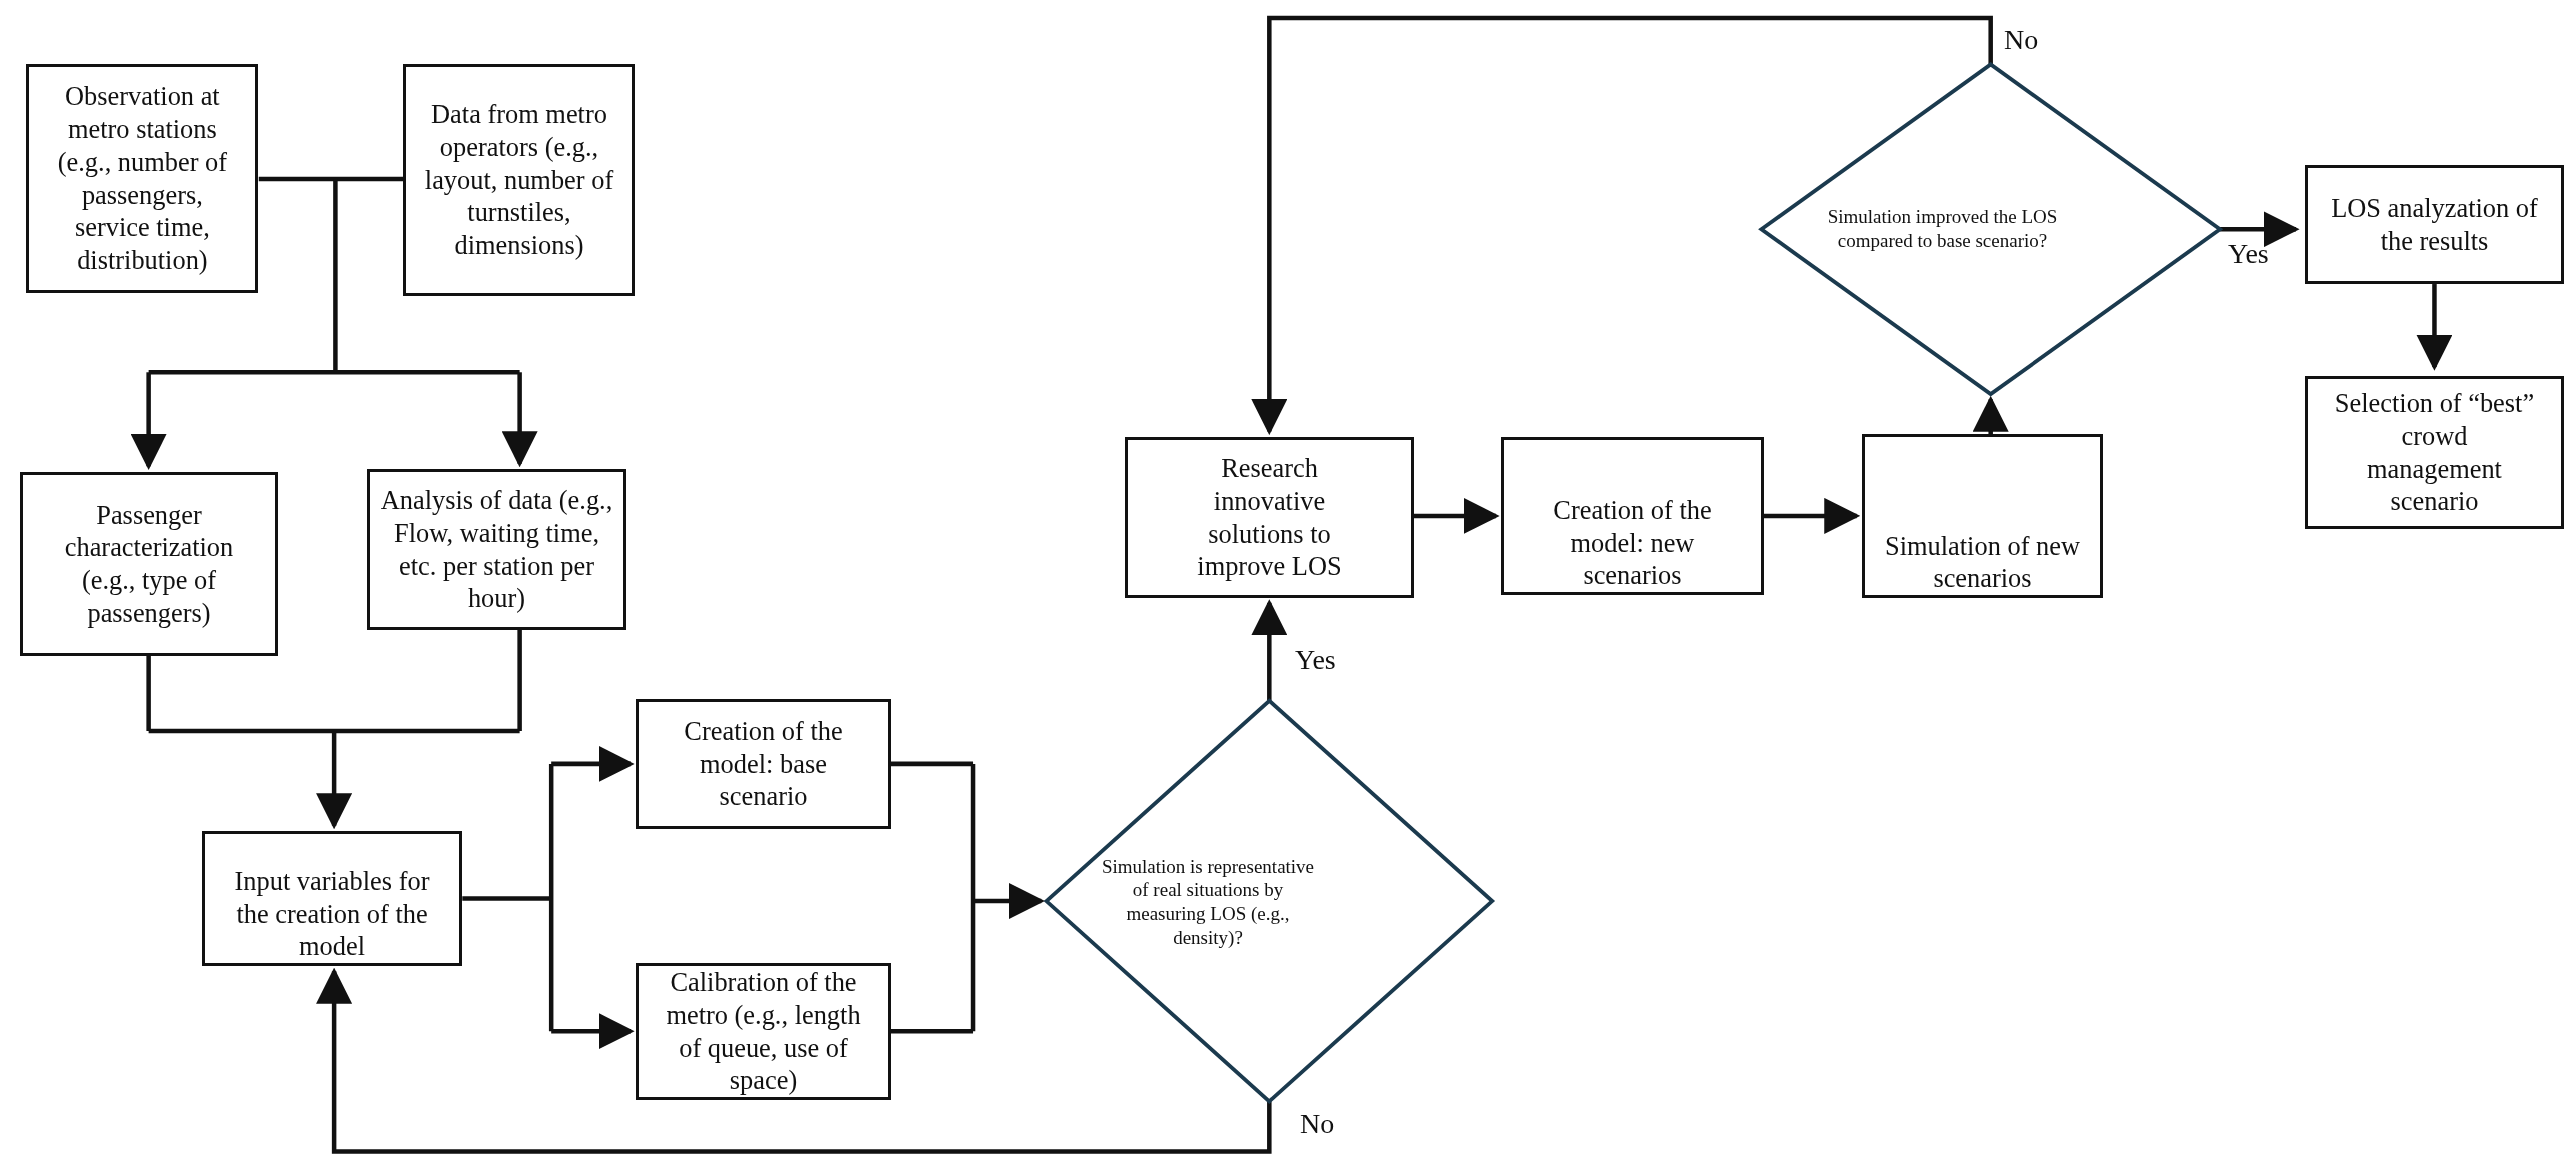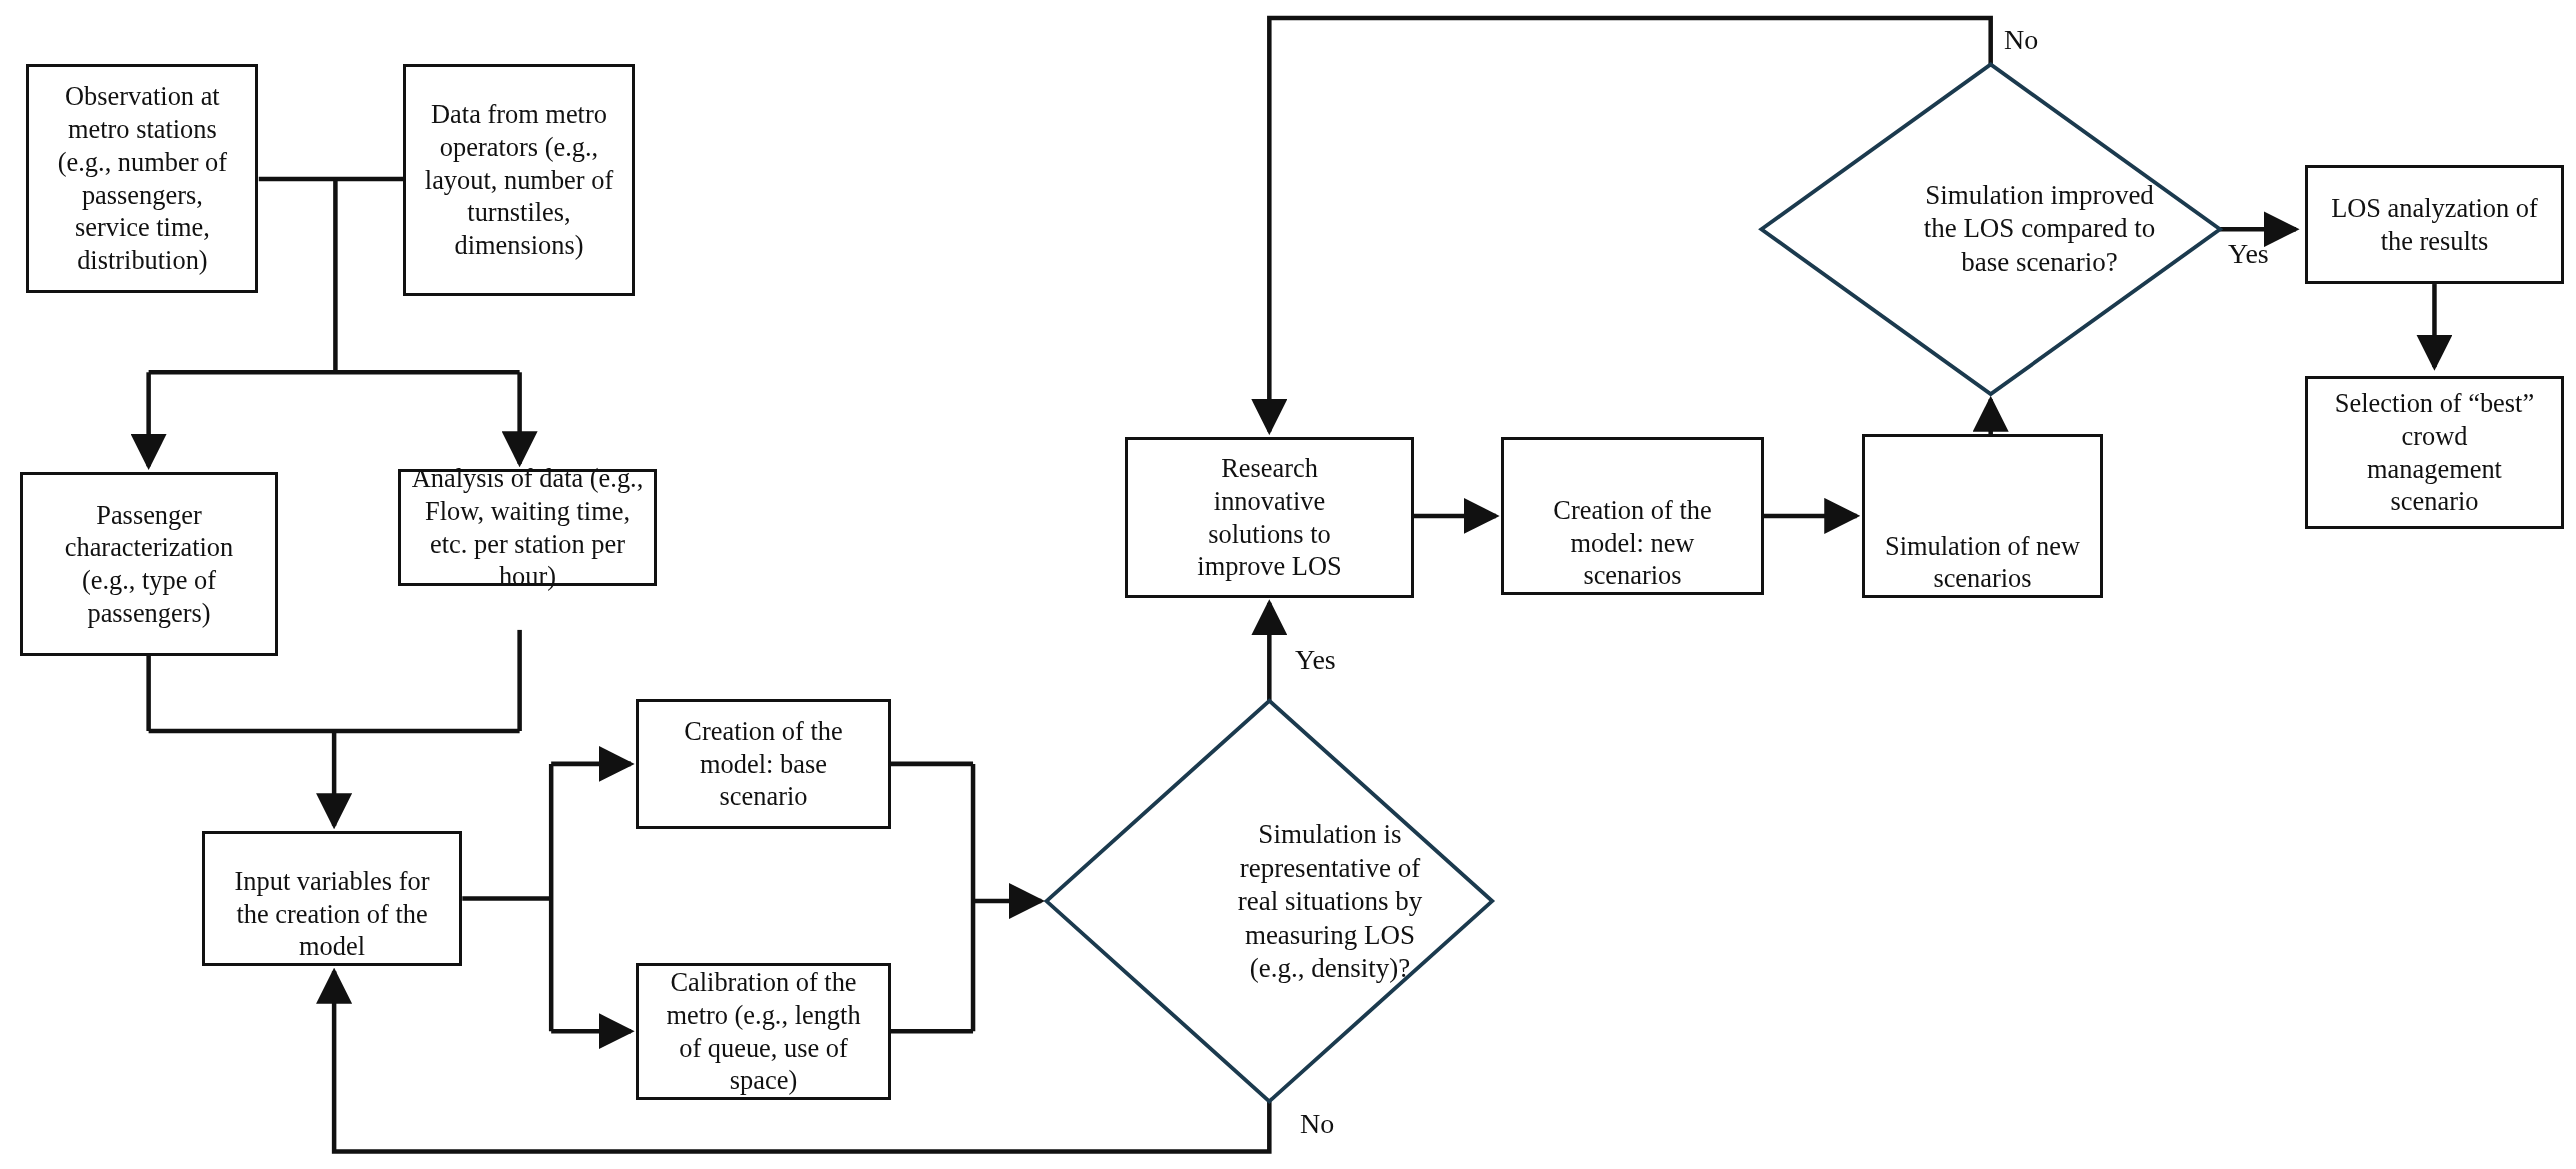--- a/index.html
+++ b/index.html
@@ -20,22 +20,22 @@
   .ah{fill:var(--connector);}
   .node{
     position:absolute;z-index:2;box-sizing:border-box;background:#ffffff;
     border:3.9px solid var(--box-border);
     display:flex;align-items:center;justify-content:center;text-align:center;
     font-size:26.4px;line-height:1.24;
   }
   .node.top{align-items:flex-end;}
   .node .lbl{display:block;margin:0 auto;}
   .dlabel{
-    position:absolute;z-index:2;display:flex;align-items:center;justify-content:flex-end;
-    text-align:center;font-size:27px;line-height:1.24;pointer-events:none;
+    position:absolute;z-index:2;display:flex;align-items:center;justify-content:flex-start;
+    text-align:center;font-size:19px;line-height:1.24;pointer-events:none;
   }
   .elabel{position:absolute;z-index:3;font-size:28px;line-height:1;}
 </style>
 </head>
 <body>
 
 <div class="canvas">
 
   <svg class="wires" width="2576" height="1169" viewBox="0 0 3998 1815">
     <defs>
@@ -86,21 +86,21 @@
   </div>
 
   <div class="node" style="left:26.4px;top:64px;width:232px;height:229px">
     <span class="lbl" style="max-width:201px">Observation at metro stations (e.g., number of passengers, service time, distribution)</span>
   </div>
 
   <div class="node" style="left:20px;top:472px;width:258px;height:184px">
     <span class="lbl" style="max-width:227px">Passenger characterization (e.g., type of passengers)</span>
   </div>
 
-  <div class="node" style="left:398px;top:469px;width:259px;height:117px">
+  <div class="node" style="left:367px;top:469px;width:259px;height:161px">
     <span class="lbl" style="max-width:233px">Analysis of data (e.g., Flow, waiting time, etc. per station per hour)</span>
   </div>
 
   <div class="node top" style="left:202px;top:831px;width:260px;height:135px;padding-top:11.6px">
     <span class="lbl" style="max-width:226px">Input variables for the creation of the model</span>
   </div>
 
   <div class="node" style="left:636px;top:699px;width:255px;height:130px">
     <span class="lbl" style="max-width:187px">Creation of the model: base scenario</span>
   </div>

